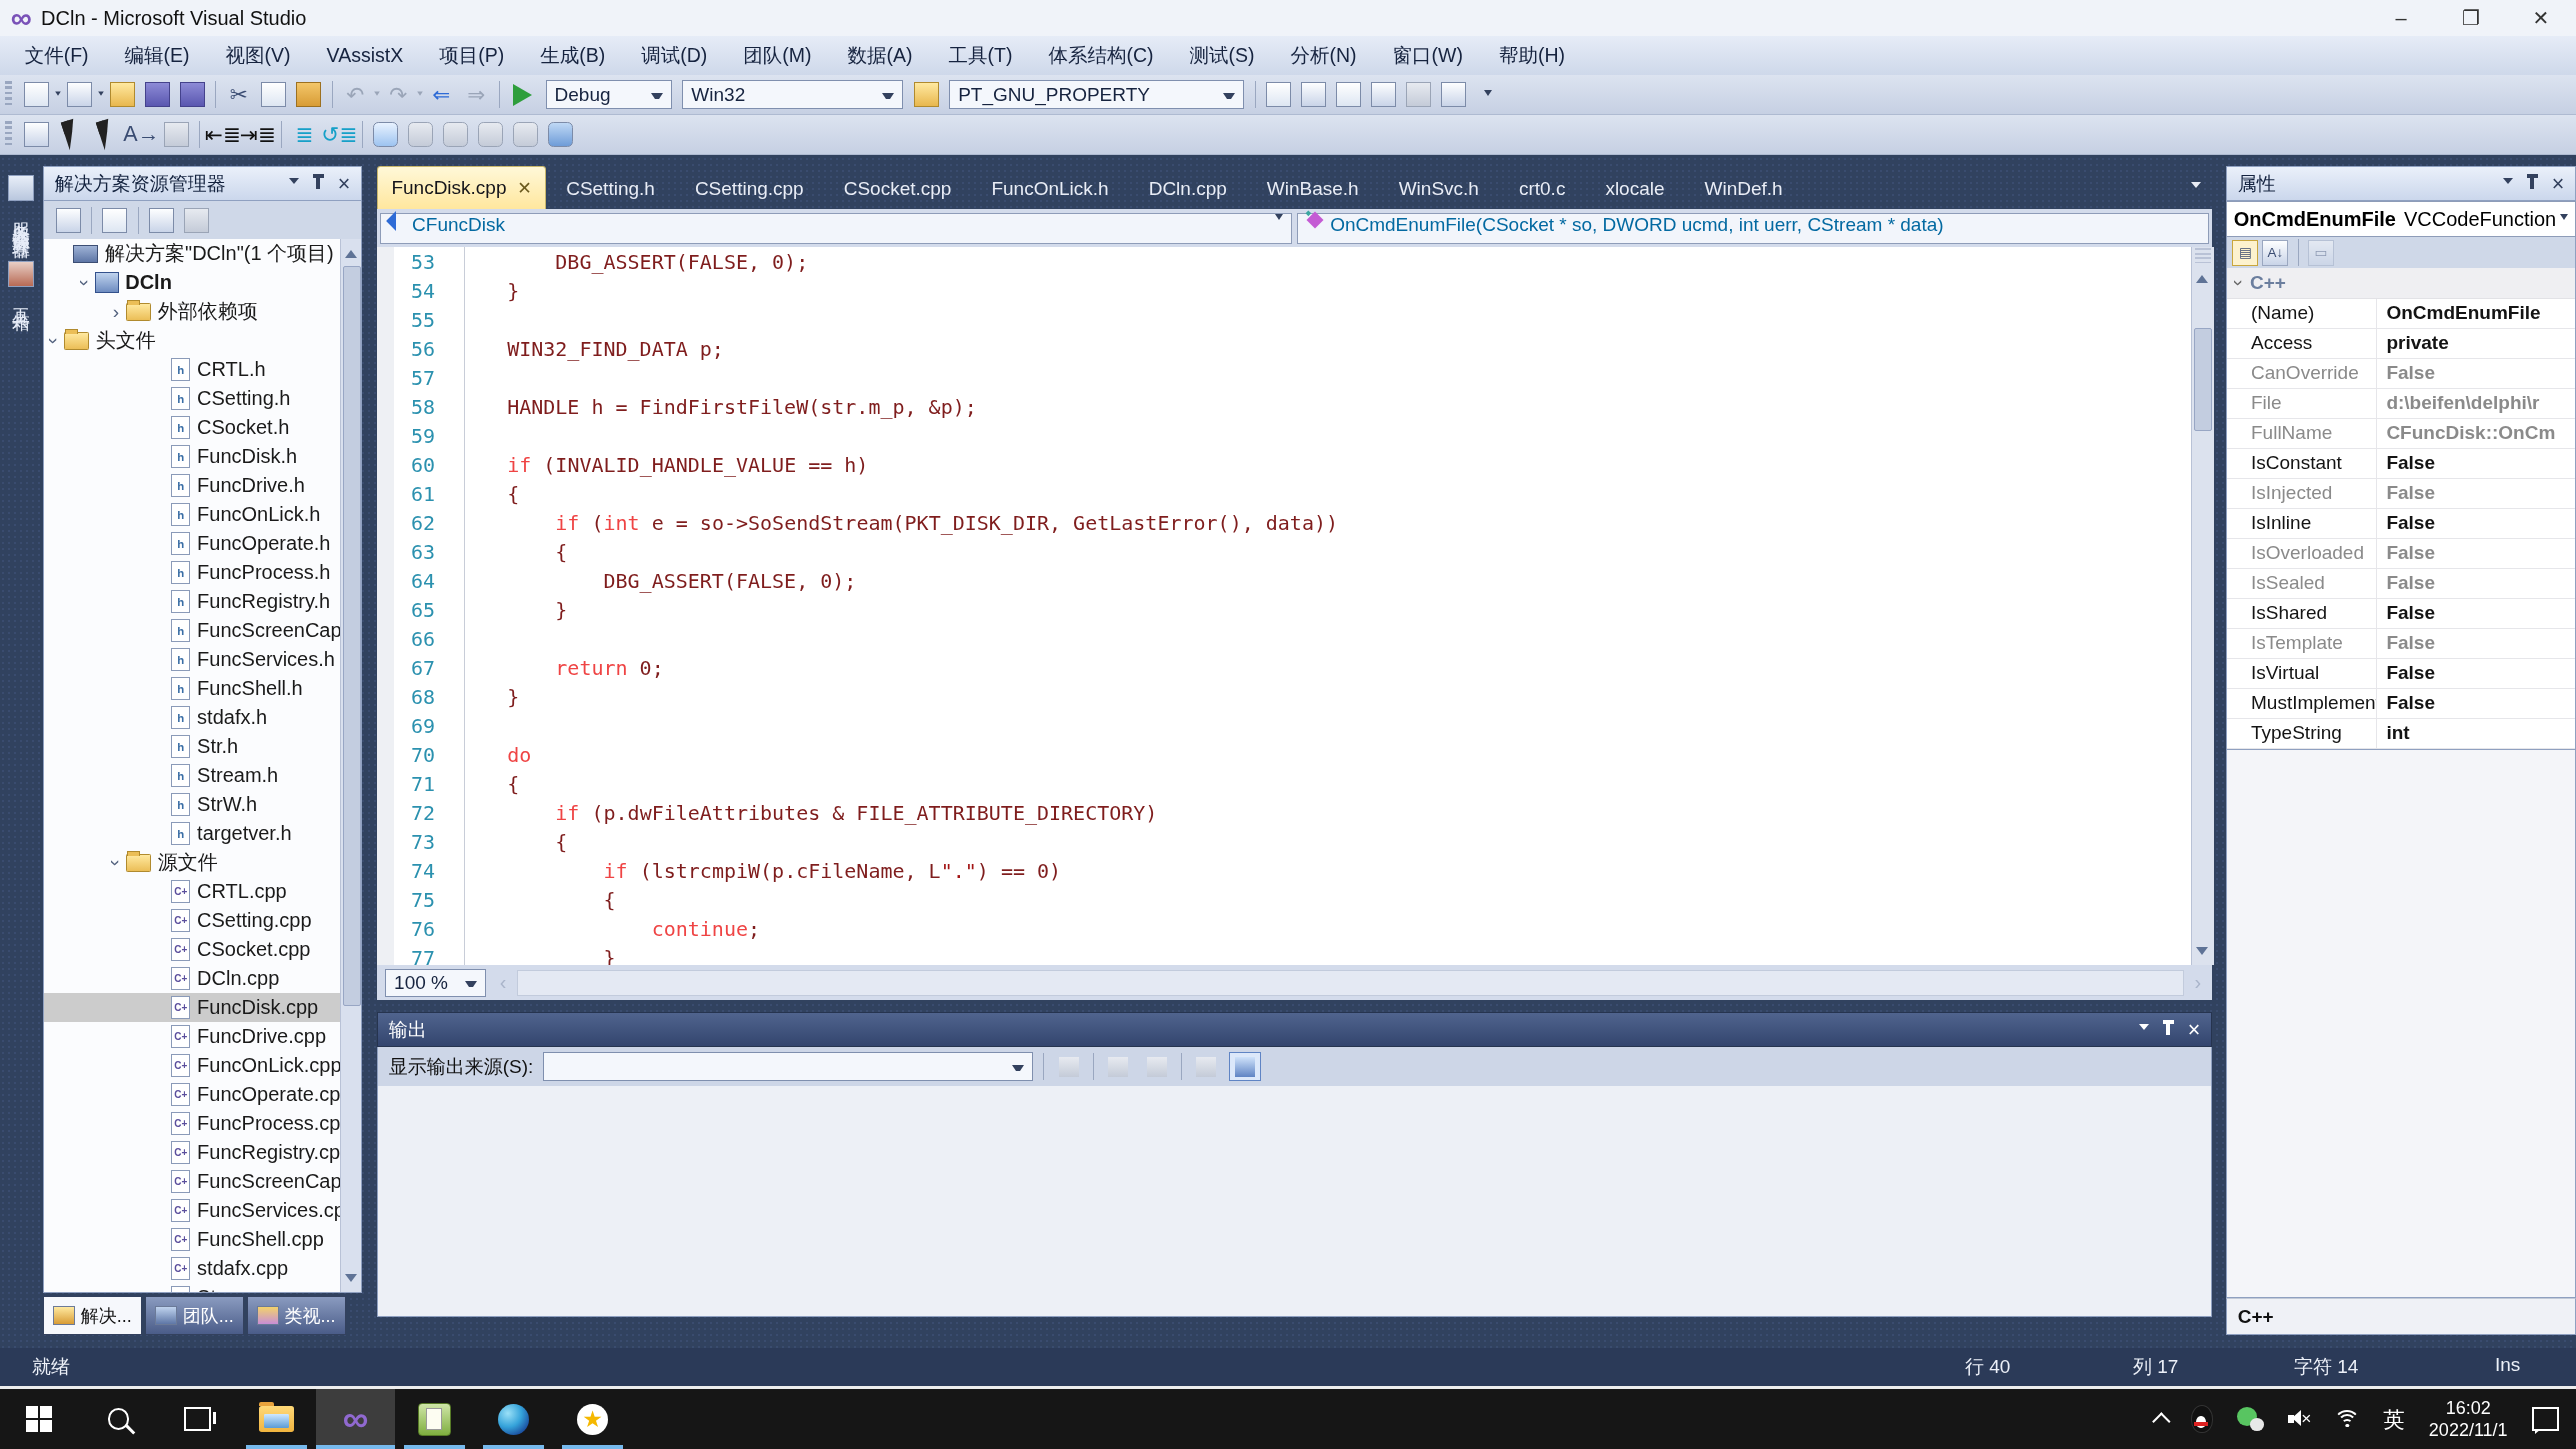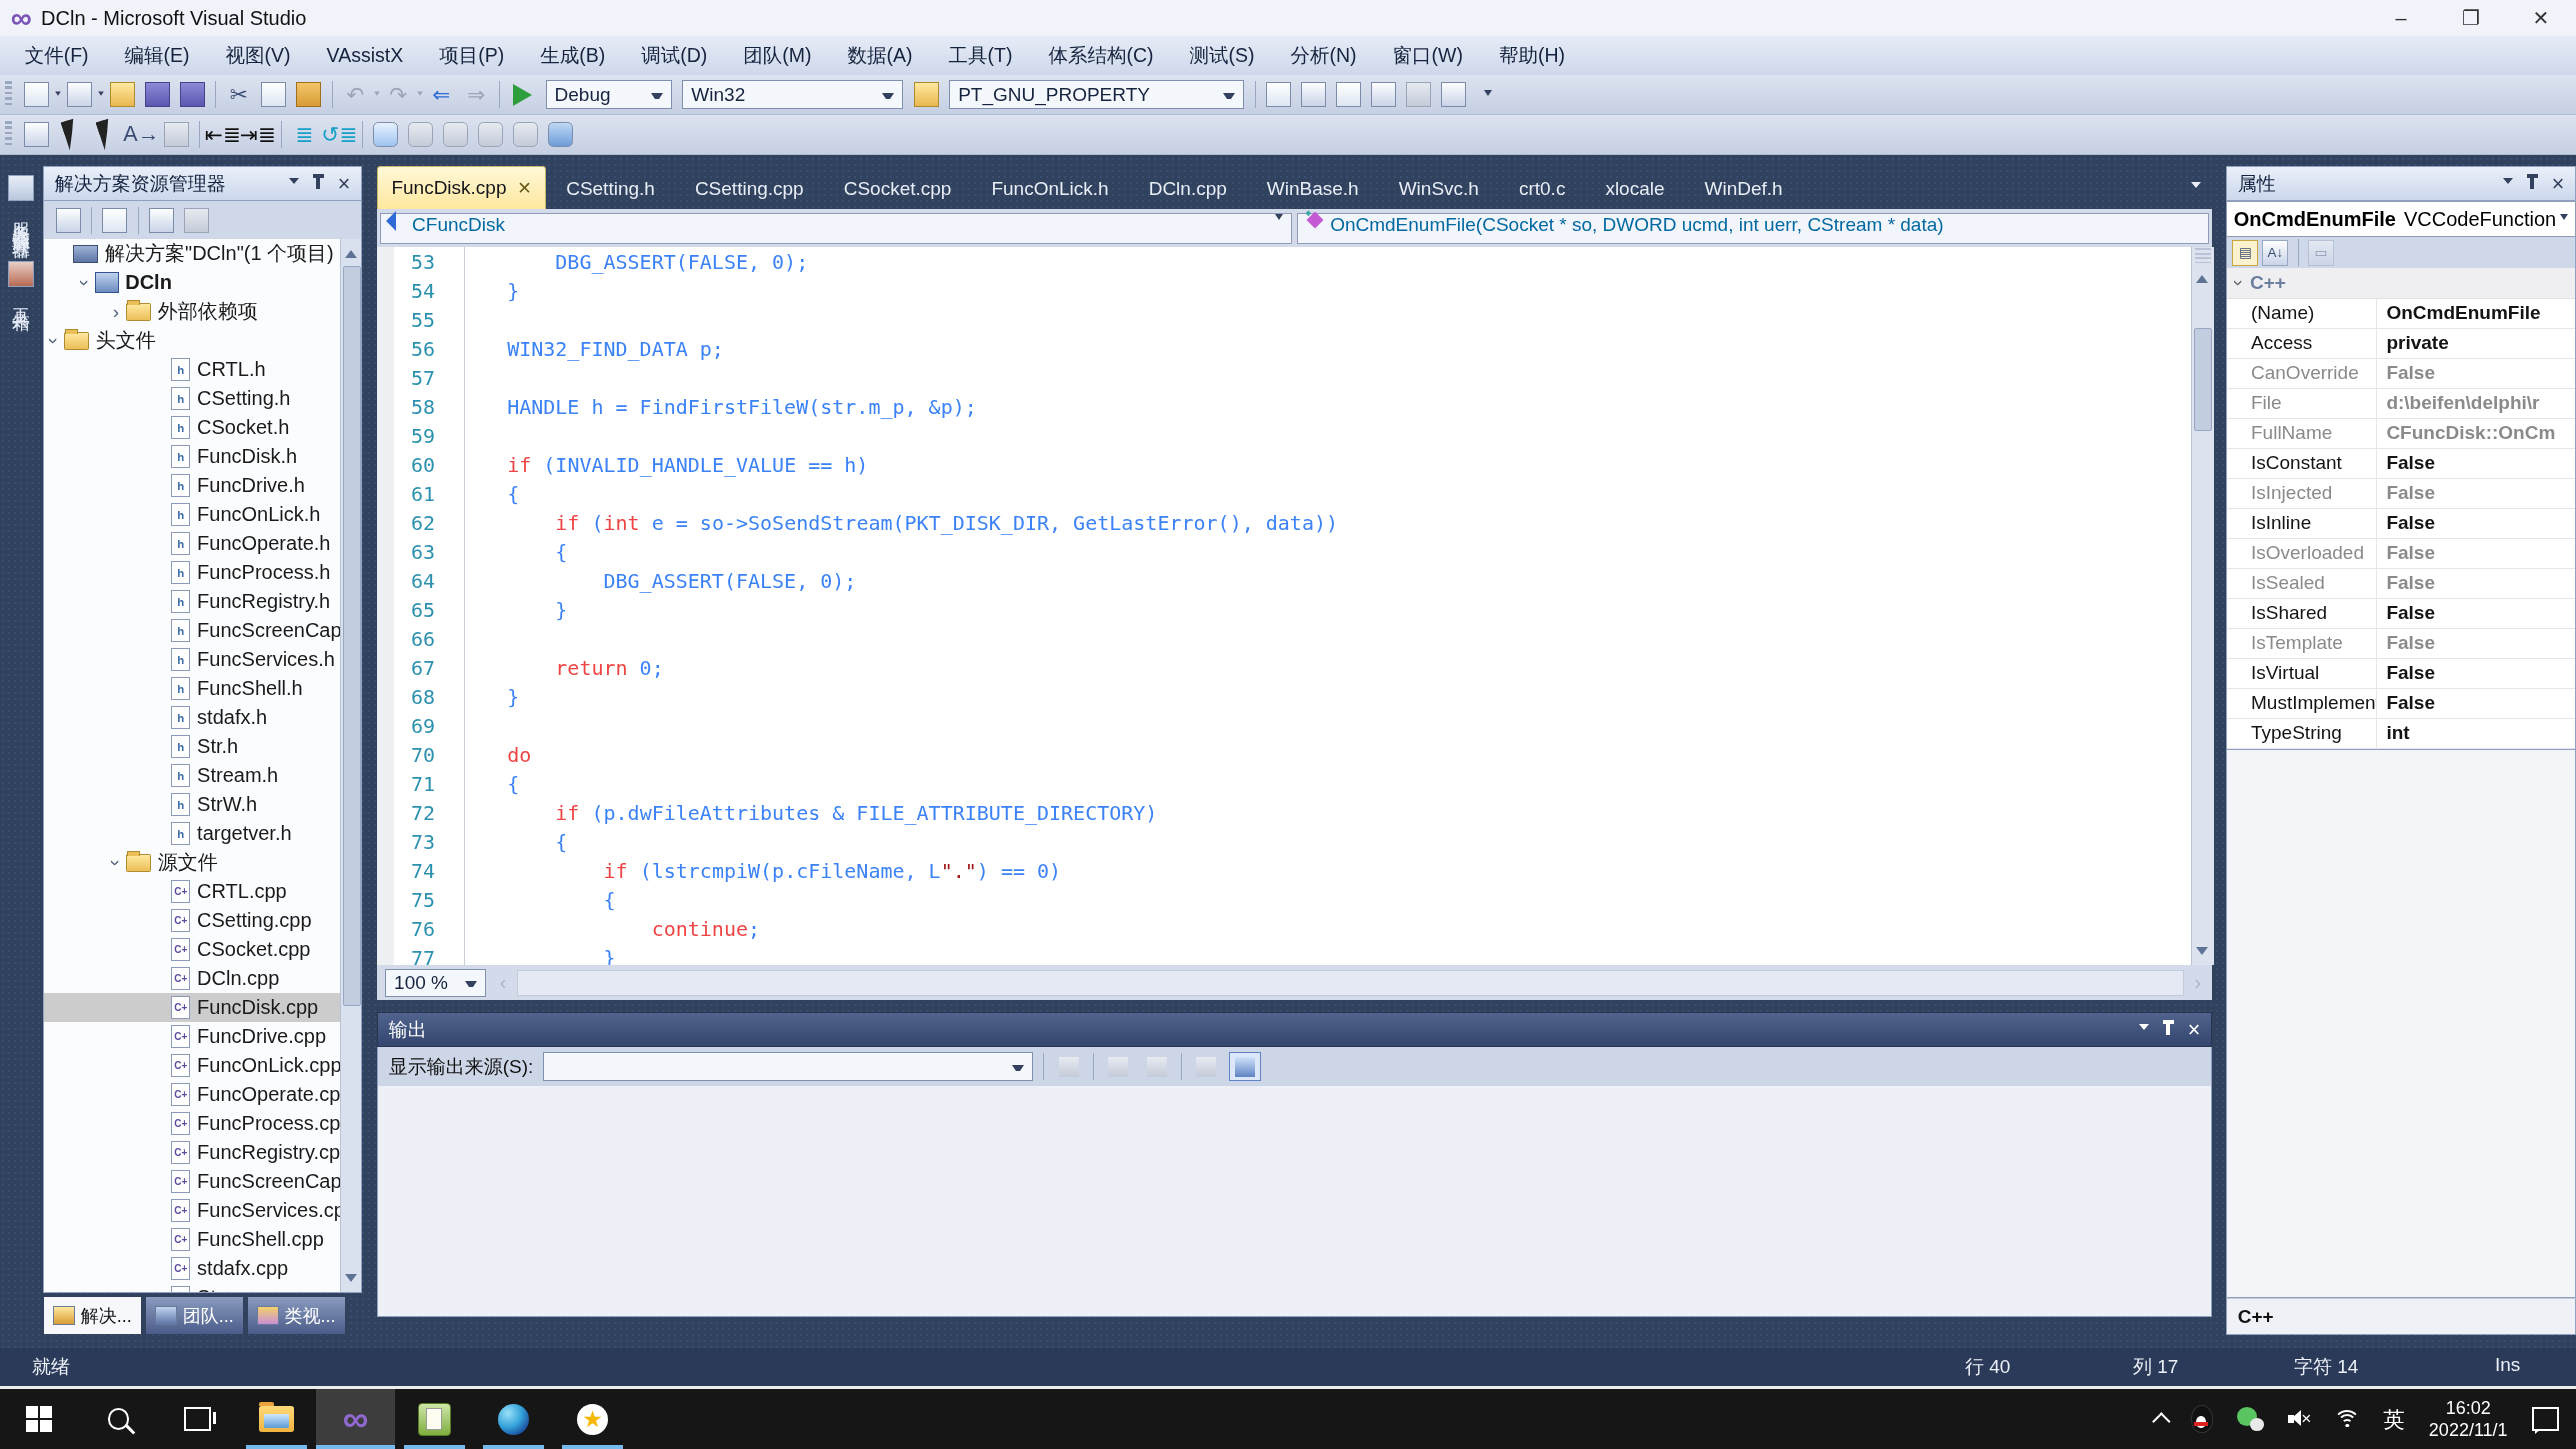--- a/index.html
+++ b/index.html
@@ -100,21 +100,21 @@
   #nav-left{width:912px;}
   #nav-right{flex:1;}
   .va-arrow{width:0;height:0;border-bottom:14.8px solid #2E6BD6;border-right:14.8px solid transparent;transform:rotate(45deg);margin-right:9.4px;}
   .diamond{width:12px;height:12px;background:#C45BD4;transform:rotate(45deg);margin:0 9.4px 0 2.7px;box-shadow:-9.4px 0 0 -4px #3AA6A0;}
   #editor{left:377px;top:247px;width:1814px;height:718px;background:#FFF;overflow:hidden;}
   #indicator-margin{position:absolute;left:0;top:0;width:17.4px;height:100%;background:#EEF0F4;}
   #gutter-sep{position:absolute;left:87px;top:0;width:0.7px;height:100%;background:#C8CDD8;}
   .code-line{display:flex;height:29px;align-items:center;font-family:"DejaVu Sans Mono","Liberation Mono",monospace;font-size:20px;}
   .code-line .ln{width:70px;flex:none;text-align:right;padding-right:12px;color:#2B91AF;box-sizing:border-box;}
   .code-line .ct{white-space:pre;color:#000;padding-left:12px;}
-  .seg-k{color:#ef4444;} .seg-s{color:#A31515;} .seg-p{color:#3b82f6;}
+  .seg-k{color:#ef4444;} .seg-s{color:#A31515;} .seg-p{color:#7f1d1d;}
   #vscroll{left:2191px;top:247px;width:21.5px;height:718px;background:#DCE2EE;border-left:0.7px solid #B9C2D6;}
   #vscroll .splitgrip{height:14.8px;background:repeating-linear-gradient(#B9C2D6 0 2px,transparent 2px 4.7px);margin:1.3px 2.7px;}
   #hscroll{left:377px;top:965px;width:1835px;height:35px;background:#D3DBEB;display:flex;align-items:center;padding:0 2.7px;box-sizing:border-box;}
   #zoom-combo{width:101px;height:28px;}
   .h-arrow{width:23px;height:24px;display:flex;align-items:center;justify-content:center;color:#A9B4C9;font-size:20px;}
   #htrack{flex:1;height:24px;background:#E4E9F3;border:0.7px solid #C2CBDC;margin:0 2.7px;}
 
   
   #output{left:377px;top:1012px;width:1835px;height:305px;}
   #out-toolbar{height:39px;background:#CDD6E7;border-left:0.7px solid #8FA0C0;border-right:0.7px solid #8FA0C0;display:flex;align-items:center;padding:0 10.7px;box-sizing:border-box;font-size:19px;color:#111;}

